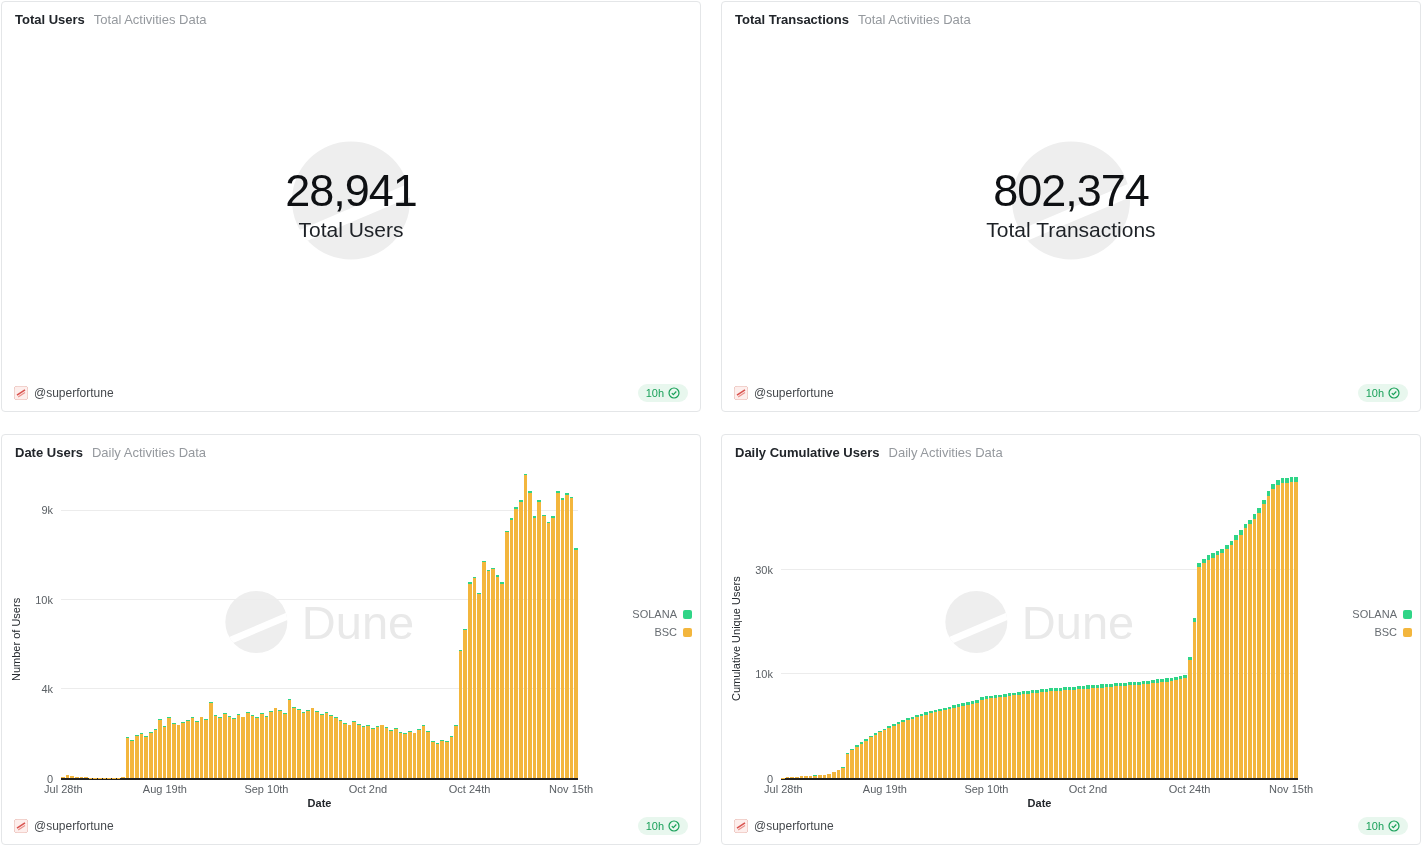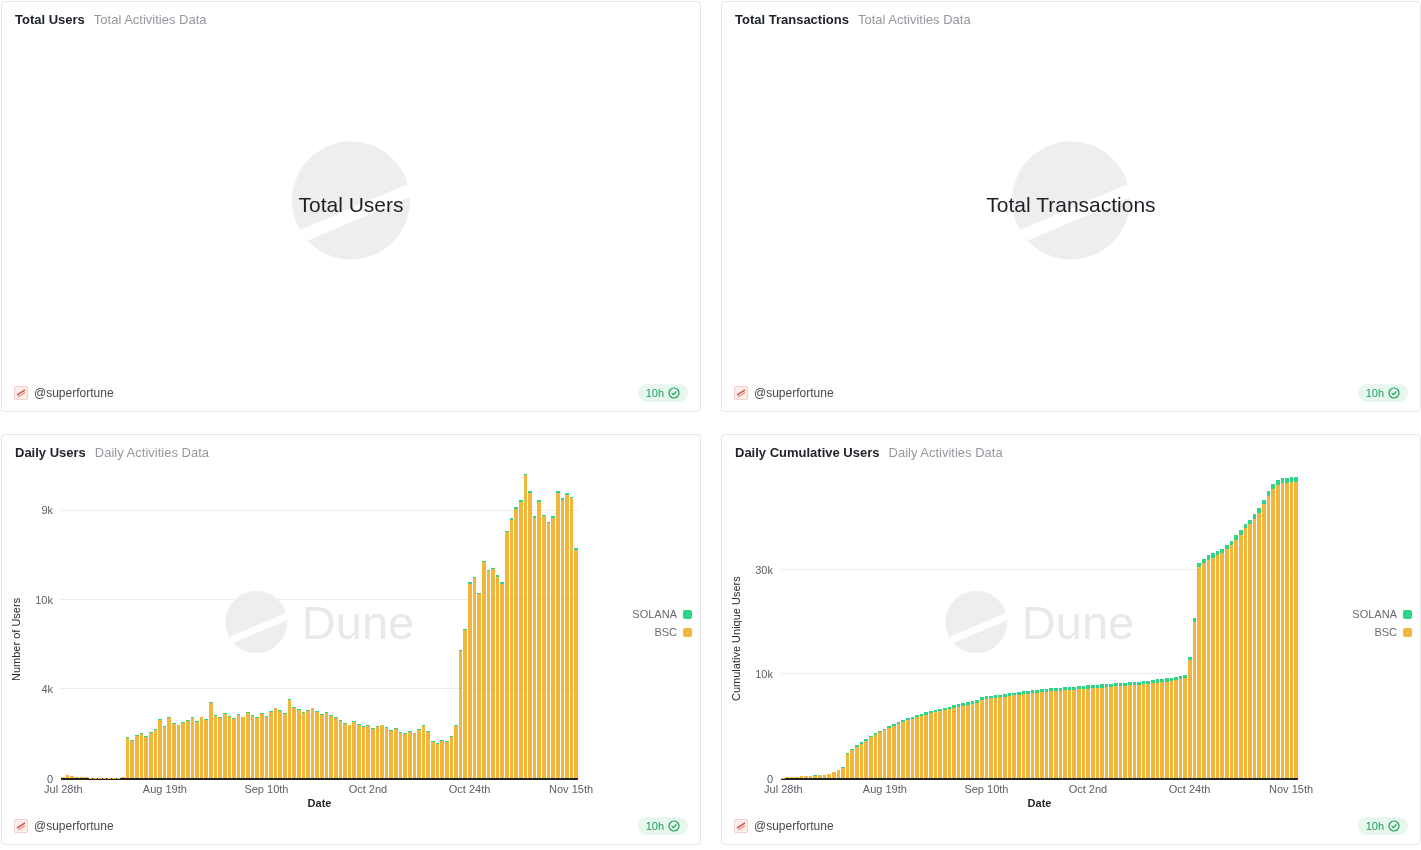--- a/index.html
+++ b/index.html
@@ -77,20 +77,21 @@
 
   <section class="panel">
     <header class="panel-header">
       <span class="panel-title">Total Users</span>
       <span class="panel-subtitle">Total Activities Data</span>
     </header>
     <div class="counter-body">
       <div class="dune-mark counter-mark">
           <div class="slash"></div>
         </div>
+      <div class="counter-value">28,941</div>
       <div class="counter-label">Total Users</div>
     </div>
     <footer class="panel-footer">
       <span class="author-wrap">
         <svg class="avatar" viewBox="0 0 14 14">
             <rect width="14" height="14" rx="3" fill="#fdeeec" stroke="#e8b5ad" stroke-width="1"></rect>
             <path d="M3 9.2 L11 3.8" stroke="#d9534f" stroke-width="1.6"></path>
             <path d="M4.2 11 L11 6.6" stroke="#ea918b" stroke-width="1.2"></path>
           </svg>
         <span class="author">@superfortune</span>
@@ -107,20 +108,21 @@
 
   <section class="panel">
     <header class="panel-header">
       <span class="panel-title">Total Transactions</span>
       <span class="panel-subtitle">Total Activities Data</span>
     </header>
     <div class="counter-body">
       <div class="dune-mark counter-mark">
           <div class="slash"></div>
         </div>
+      <div class="counter-value">802,374</div>
       <div class="counter-label">Total Transactions</div>
     </div>
     <footer class="panel-footer">
       <span class="author-wrap">
         <svg class="avatar" viewBox="0 0 14 14">
             <rect width="14" height="14" rx="3" fill="#fdeeec" stroke="#e8b5ad" stroke-width="1"></rect>
             <path d="M3 9.2 L11 3.8" stroke="#d9534f" stroke-width="1.6"></path>
             <path d="M4.2 11 L11 6.6" stroke="#ea918b" stroke-width="1.2"></path>
           </svg>
         <span class="author">@superfortune</span>
@@ -130,21 +132,21 @@
         <svg width="12" height="12" viewBox="0 0 12 12" fill="none">
             <circle cx="6" cy="6" r="5" stroke="#1aa15a" stroke-width="1.2"></circle>
             <path d="M3.8 6.1 L5.3 7.6 L8.3 4.5" stroke="#1aa15a" stroke-width="1.2" fill="none"></path>
           </svg>
       </span>
     </footer>
   </section>
 
   <section class="panel">
     <header class="panel-header">
-      <span class="panel-title">Daily Users</span>
+      <span class="panel-title">Date Users</span>
       <span class="panel-subtitle">Daily Activities Data</span>
     </header>
     <div class="chart-body">
       <div class="y-axis-title">Number of Users</div>
       <div class="chart-main">
         <div class="chart-upper">
           <div class="y-ticks">
               <div class="y-tick-label" style="bottom: calc(0% - 5px);">0</div>
               <div class="y-tick-label" style="bottom: calc(28.5714% - 5px);">4k</div>
               <div class="y-tick-label" style="bottom: calc(57.1429% - 5px);">10k</div>

